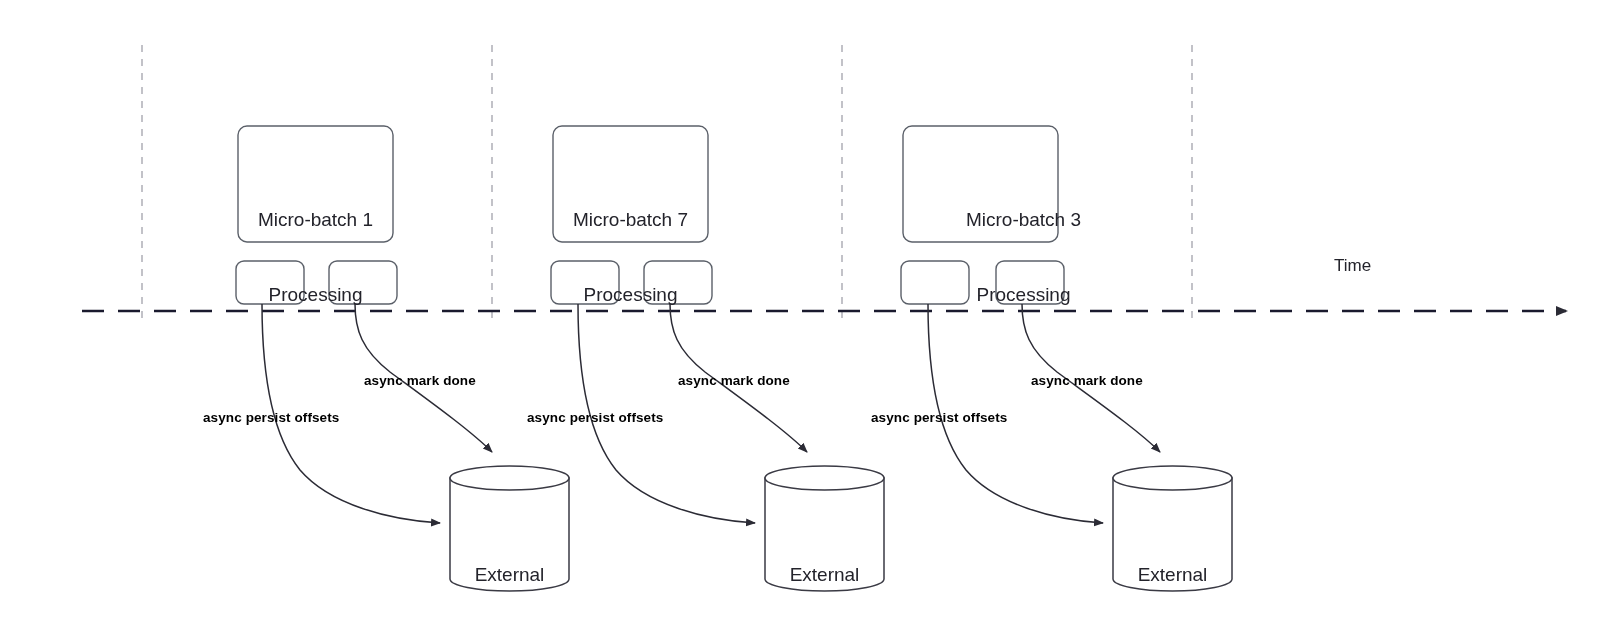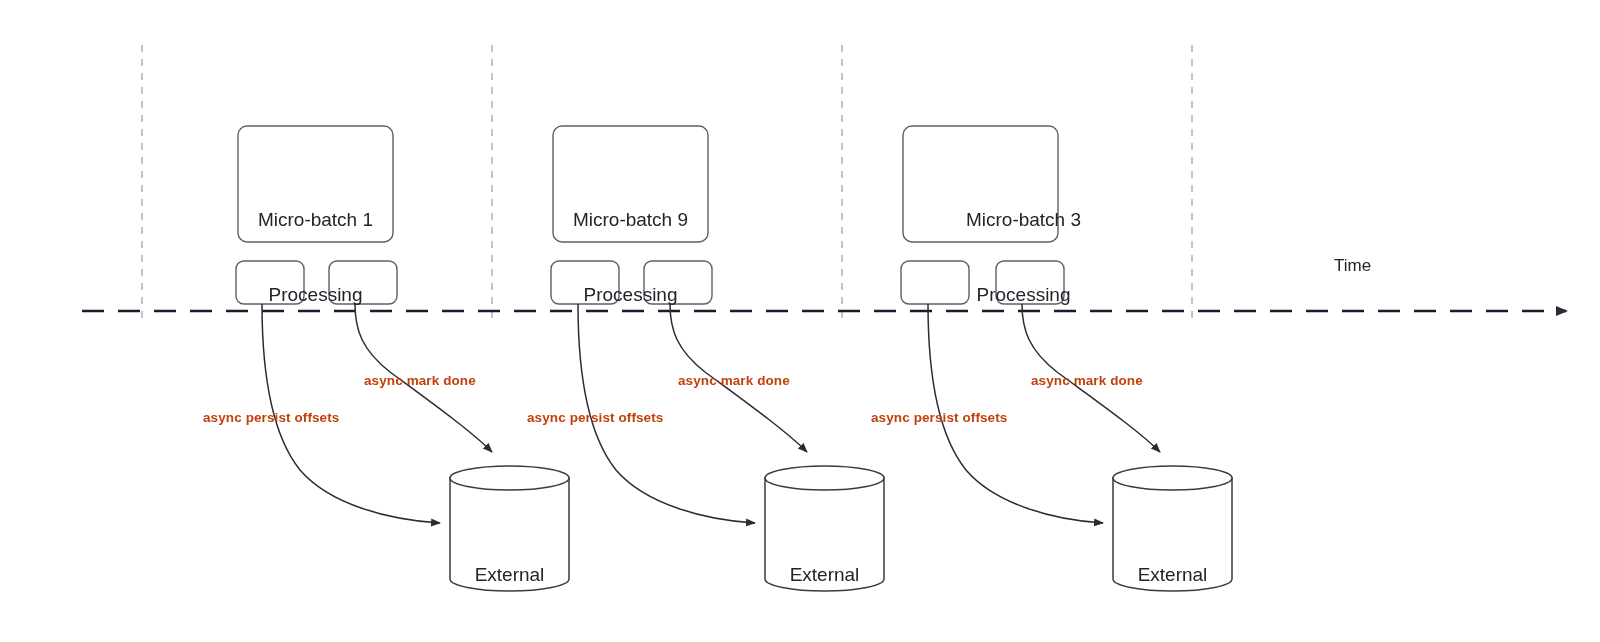--- a/index.html
+++ b/index.html
@@ -2,21 +2,21 @@
 <html><head>
 <meta charset="utf-8">
 <style>
   html,body{margin:0;padding:0;background:#ffffff;}
   body{width:1600px;height:642px;overflow:hidden;
        font-family:"Liberation Sans","DejaVu Sans",sans-serif;}
   #stage{position:relative;width:1384px;height:642px;background:#fff;}
   #stage svg{position:absolute;left:0;top:0;}
   .txt{position:absolute;color:#1c1c24;white-space:pre;}
   .boxlabel{font-size:19px;line-height:25px;text-align:center;color:#23232b;}
-  .annot{font-size:13.5px;font-weight:bold;color:#c2410c;letter-spacing:.1px;}
+  .annot{font-size:13.5px;font-weight:bold;color:#000000;letter-spacing:.1px;}
   .timelabel{font-size:17px;color:#23232b;}
   .cyllabel{font-size:19px;line-height:27px;text-align:center;color:#23232b;}
 </style>
 </head>
 <body>
 
 <div id="stage">
 
   <svg width="1600" height="642">
     <defs>
@@ -69,21 +69,21 @@
       <path d="M1022,304 C1022,330 1029,350 1057,372 C1095,400 1138,430 1160,452" fill="none" stroke="#2b2b35" stroke-width="1.5" marker-end="url(#arrowDark)"></path>
     </g>
   </svg>
 
   <div class="txt boxlabel" style="left:238px;top:157px;width:155px;">
     <div>Micro-batch 1</div>
     <div>Processing</div>
   </div>
 
   <div class="txt boxlabel" style="left:553px;top:157px;width:155px;">
-    <div>Micro-batch 9</div>
+    <div>Micro-batch 7</div>
     <div>Processing</div>
   </div>
 
   <div class="txt boxlabel" style="left:946px;top:157px;width:155px;">
     <div>Micro-batch 3</div>
     <div>Processing</div>
   </div>
 
   <div class="txt cyllabel" style="left:450px;top:507px;width:119px;">
     <div>External</div>

